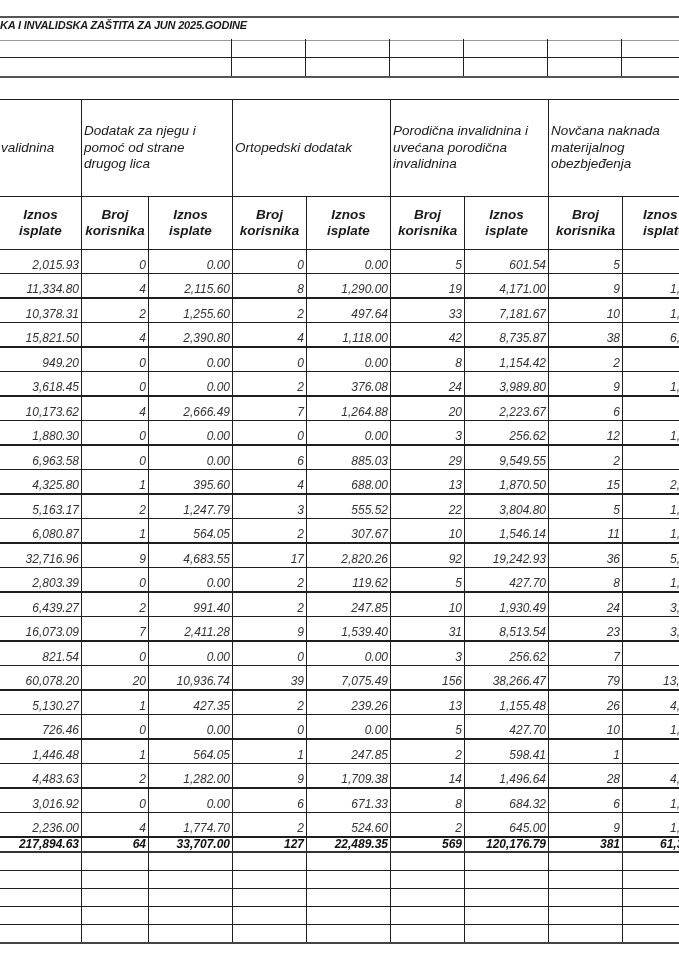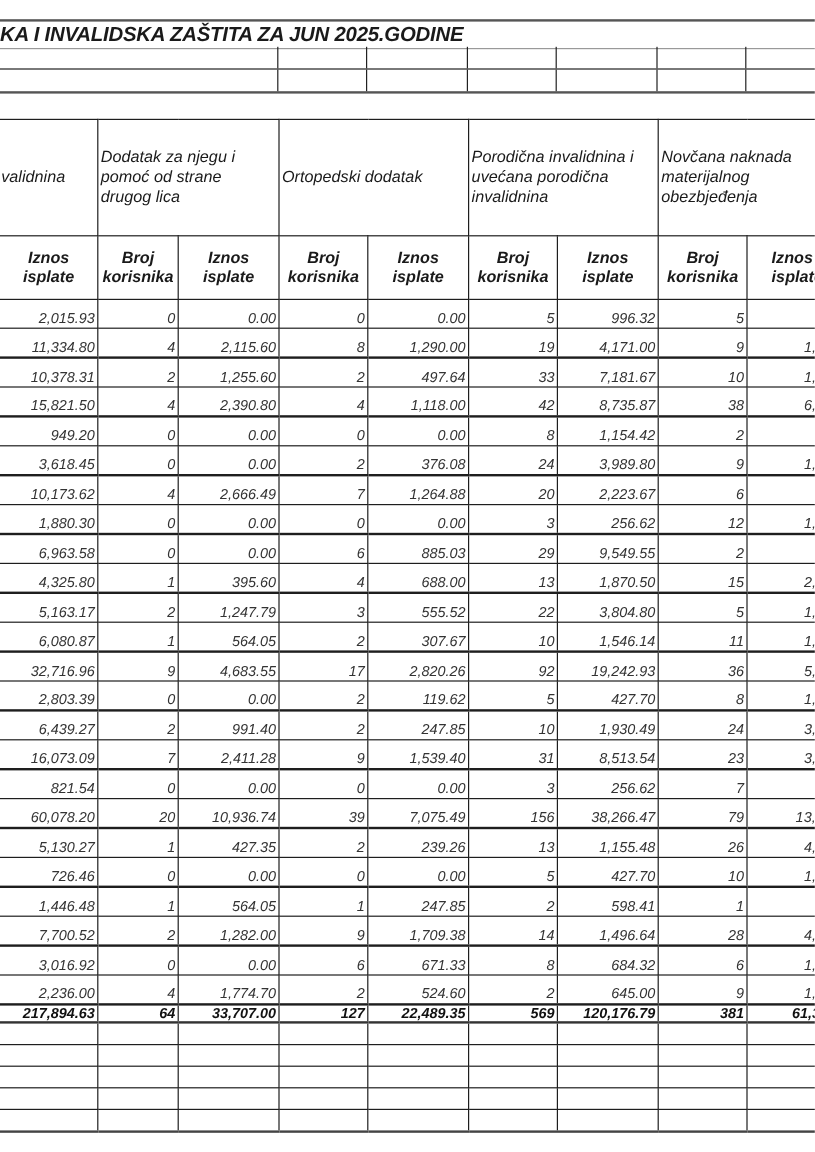--- a/index.html
+++ b/index.html
@@ -1,21 +1,21 @@
 <!DOCTYPE html>
 <html><head>
 <meta charset="utf-8">
 <style>
   html, body { margin:0; padding:0; background:#ffffff; }
   body { width:679px; height:960px; position:relative; overflow:hidden;
          font-family:"Liberation Sans", sans-serif; color:#1a1a1a; }
   .sheet { position:absolute; left:-1px; top:0; }
   .title-bar { position:absolute; left:0; top:16px; width:700px; height:22px;
                border-top:2px solid #555; border-bottom:1px solid #999; }
-  .title-text { position:absolute; left:1px; top:1px; font-size:17px; font-style:italic;
+  .title-text { position:absolute; left:1px; top:1px; font-size:11px; font-style:italic;
                 font-weight:bold; letter-spacing:-0.2px; white-space:nowrap; }
   .blank-grid { position:absolute; left:0; top:39px; width:700px; }
   .blank-grid .brow { height:18px; border-bottom:1.5px solid #222; position:relative; }
   .blank-grid .brow:last-child { border-bottom:2px solid #555; }
   .vline { position:absolute; top:0; bottom:0; width:0; border-left:1.5px solid #222; }
   table.main { position:absolute; left:0; top:99px; border-collapse:collapse; table-layout:fixed; width:700px; }
   table.main td { border:1.5px solid #1e1e1e; padding:0 2px; font-style:italic; font-size:12px;
                   overflow:hidden; white-space:nowrap; }
   table.main tr.group td { height:96px; text-align:left; white-space:normal; font-size:13.5px; line-height:16.5px; vertical-align:middle; }
   table.main tr.sub td { height:52px; text-align:center; white-space:normal; font-size:13.5px; font-weight:bold; line-height:16.5px; vertical-align:middle; }
@@ -83,21 +83,21 @@
         <td>Broj korisnika</td>
         <td style="text-align:left;padding-left:20px">Iznos isplate</td>
       </tr>
     <tr class="data">
           <td>2,015.93</td>
           <td>0</td>
           <td>0.00</td>
           <td>0</td>
           <td>0.00</td>
           <td>5</td>
-          <td>996.32</td>
+          <td>601.54</td>
           <td>5</td>
           <td style="text-align: left; padding-left: 60px;">77</td>
         </tr>
         <tr class="data">
           <td>11,334.80</td>
           <td>4</td>
           <td>2,115.60</td>
           <td>8</td>
           <td>1,290.00</td>
           <td>19</td>
@@ -308,21 +308,21 @@
           <td>1</td>
           <td>564.05</td>
           <td>1</td>
           <td>247.85</td>
           <td>2</td>
           <td>598.41</td>
           <td>1</td>
           <td style="text-align: left; padding-left: 60px;">16</td>
         </tr>
         <tr class="data">
-          <td>7,700.52</td>
+          <td>4,483.63</td>
           <td>2</td>
           <td>1,282.00</td>
           <td>9</td>
           <td>1,709.38</td>
           <td>14</td>
           <td>1,496.64</td>
           <td>28</td>
           <td style="text-align: left; padding-left: 47px;">4,59</td>
         </tr>
         <tr class="data">

